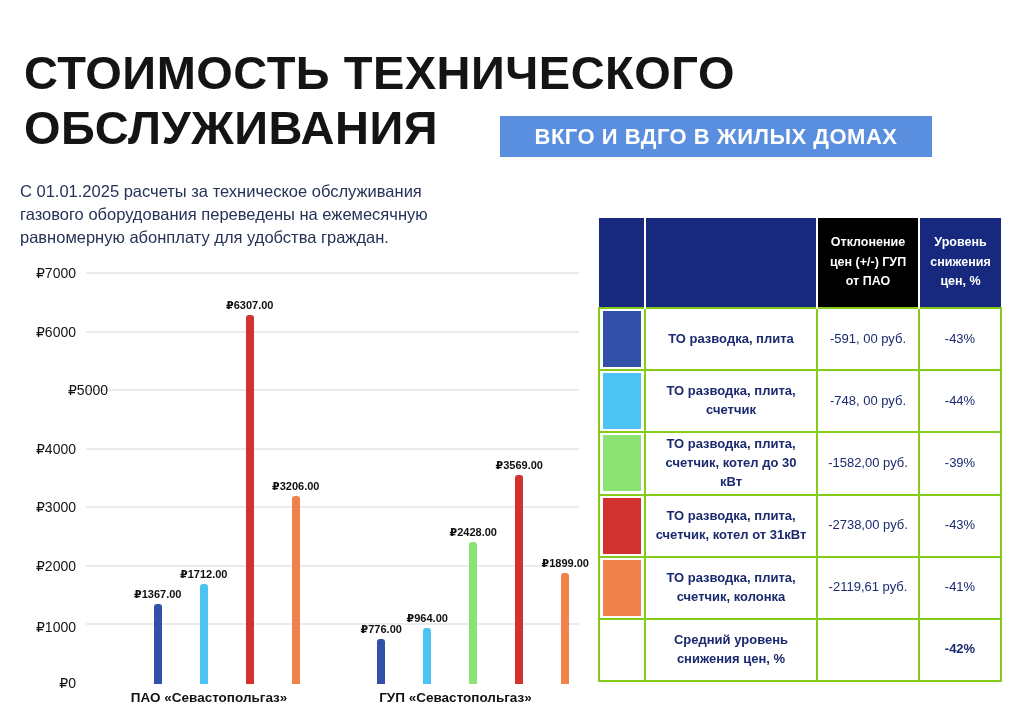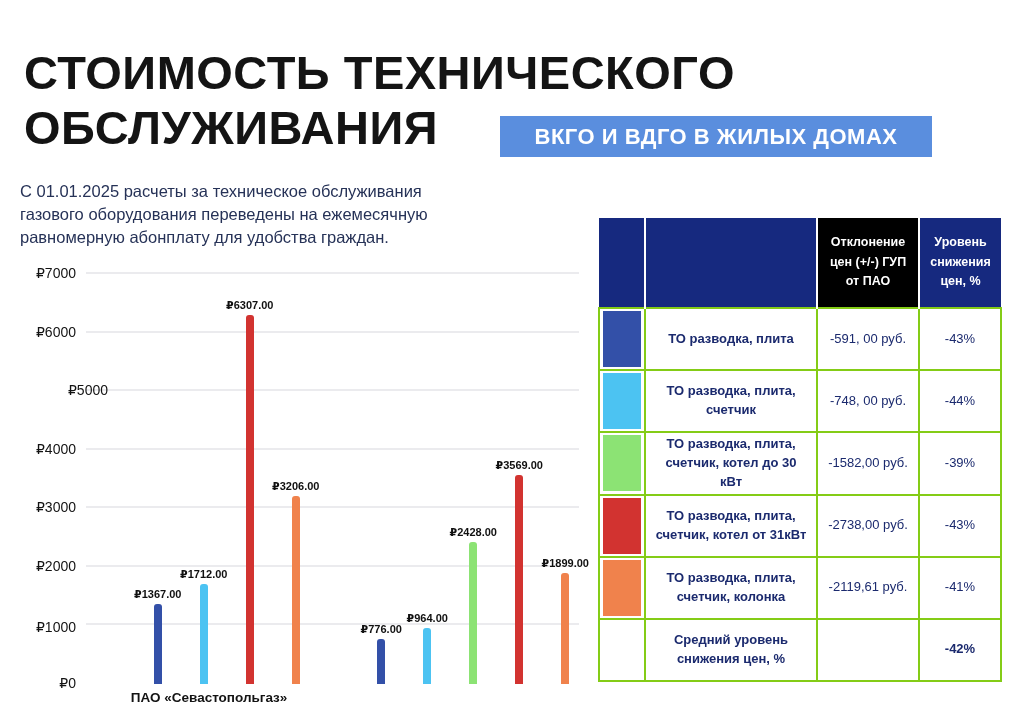--- a/index.html
+++ b/index.html
@@ -142,20 +142,21 @@
       </div>
   <div class="y-tick" style="top: 5px;">₽7000</div>
       <div class="y-tick" style="top: 63.5714px;">₽6000</div>
       <div class="y-tick" style="top: 122.143px; margin-left: 32px;">₽5000</div>
       <div class="y-tick" style="top: 180.714px;">₽4000</div>
       <div class="y-tick" style="top: 239.286px;">₽3000</div>
       <div class="y-tick" style="top: 297.857px;">₽2000</div>
       <div class="y-tick" style="top: 359px; text-align: right;">₽1000</div>
       <div class="y-tick" style="top: 415px;">₽0</div>
       <div class="cat-label" style="left: 58px;">ПАО «Севастопольгаз»</div>
+      <div class="cat-label" style="left: 304.5px;">ГУП «Севастопольгаз»</div>
     </div>
 
   <table class="cmp-table">
     <colgroup>
       <col style="width:46px">
         <col style="width:172px">
         <col style="width:102px">
         <col style="width:82px">
     </colgroup>
     <thead>

